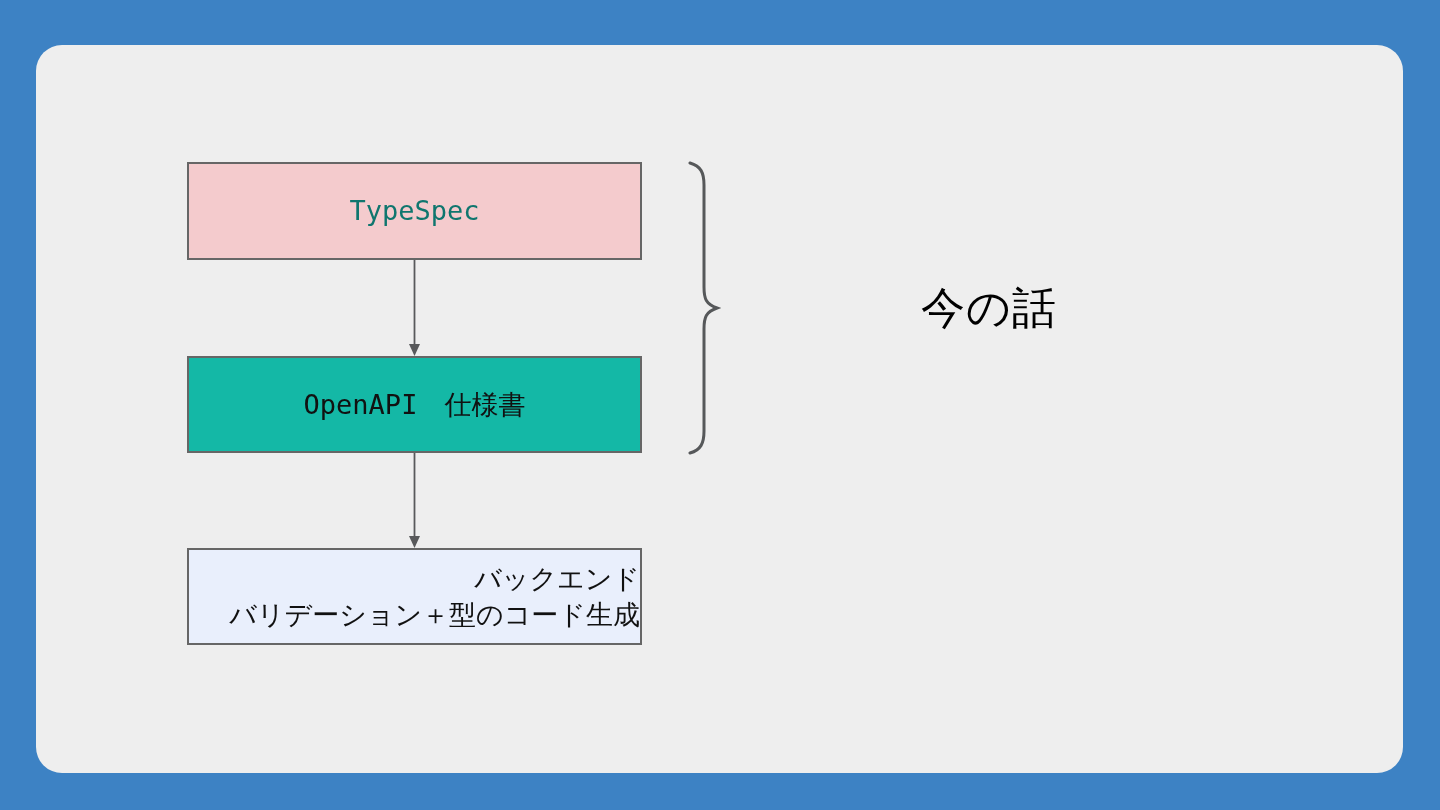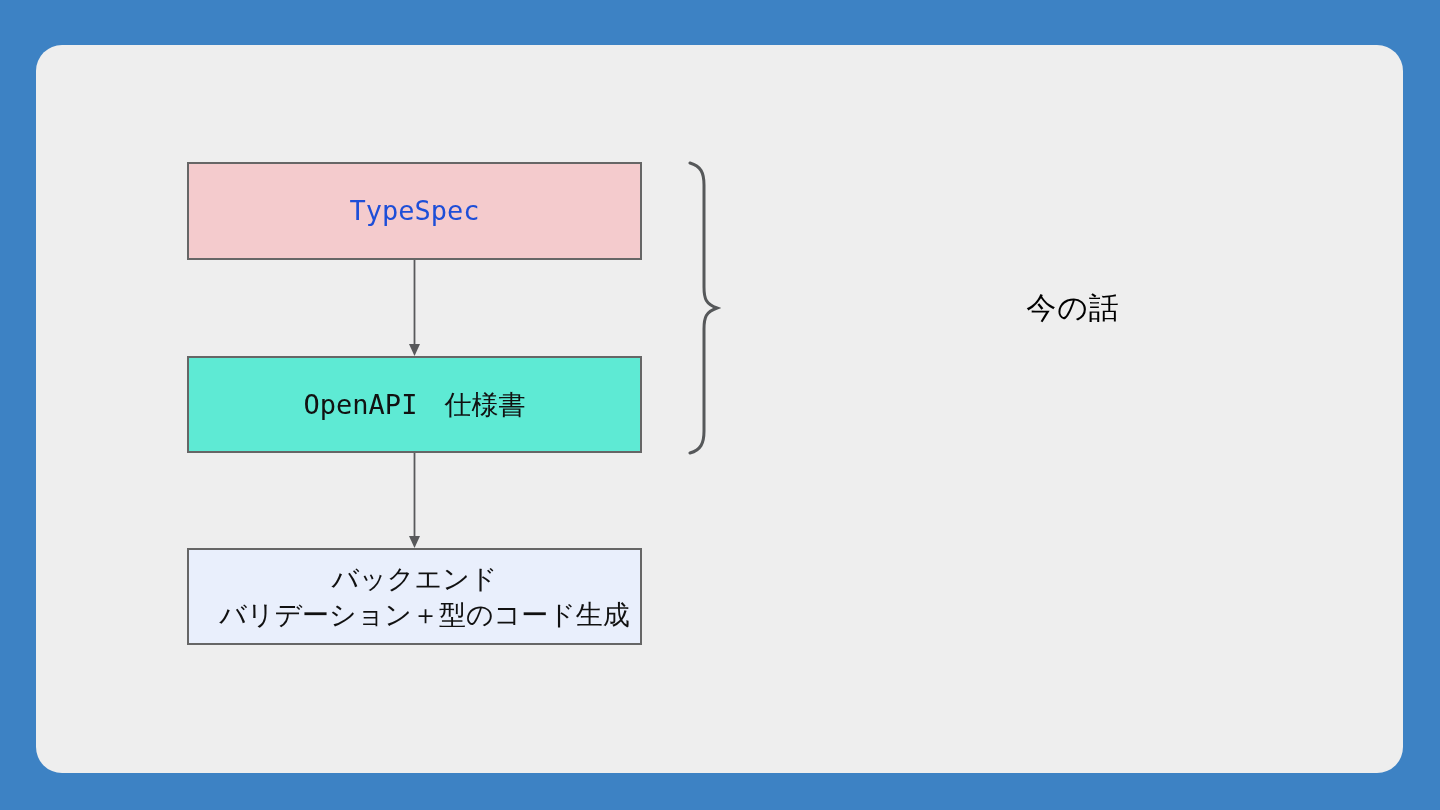--- a/index.html
+++ b/index.html
@@ -41,56 +41,56 @@
     line-height: 36px;
     color: #111111;
     white-space: nowrap;
   }
   .arrow-svg, .brace-svg {
     position: absolute;
     overflow: visible;
   }
   .annotation {
     position: absolute;
-    left: 968px;
+    left: 921px;
     top: 286px;
     width: 210px;
-    text-align: center;
-    font-size: 30px;
+    text-align: left;
+    font-size: 44px;
     line-height: 44px;
     letter-spacing: 1px;
     white-space: nowrap;
   }
 </style>
 </head>
 <body>
 
 <div class="stage" style="background-color: rgb(61, 130, 196);">
 
   <div class="panel" style="background-color: rgb(238, 238, 238);"></div>
 
   <div class="node" style="left: 187px; top: 162px; width: 455px; height: 98px; background-color: rgb(244, 203, 205); border-color: rgb(102, 102, 102);">
-    <span class="node-label" style="color: #1d4ed8;">TypeSpec</span>
+    <span class="node-label" style="color: #0f766e;">TypeSpec</span>
   </div>
 
   <svg class="arrow-svg" style="left:407px; top:260px;" width="15" height="96" aria-hidden="true">
     <line x1="7.5" y1="0" x2="7.5" y2="85" stroke-width="1.8" stroke="#58595b"></line>
     <polygon points="7.5,96 2,84 13,84" fill="#58595b"></polygon>
   </svg>
 
-  <div class="node" style="left: 187px; top: 356px; width: 455px; height: 97px; background-color: #5eead4; border-color: rgb(102, 102, 102);">
+  <div class="node" style="left: 187px; top: 356px; width: 455px; height: 97px; background-color: #14b8a6; border-color: rgb(102, 102, 102);">
     <span class="node-label" style="color: rgb(17, 17, 17);">OpenAPI　仕様書</span>
   </div>
 
   <svg class="arrow-svg" style="left:407px; top:453px;" width="15" height="95" aria-hidden="true">
     <line x1="7.5" y1="0" x2="7.5" y2="84" stroke-width="1.8" stroke="#58595b"></line>
     <polygon points="7.5,95 2,83 13,83" fill="#58595b"></polygon>
   </svg>
 
-  <div class="node" style="left: 187px; top: 548px; width: 455px; height: 97px; background-color: rgb(233, 239, 252); border-color: rgb(102, 102, 102);">
+  <div class="node" style="left: 187px; top: 548px; width: 455px; height: 97px; background-color: rgb(233, 239, 252); border-color: rgb(102, 102, 102); align-items: flex-end;">
     <span class="node-label" style="color: rgb(17, 17, 17);">バックエンド</span>
     <span class="node-label" style="color: rgb(17, 17, 17); margin-left: 20px;">バリデーション＋型のコード生成</span>
   </div>
 
   <svg class="brace-svg" style="left:689px; top:161px;" width="30" height="294" aria-hidden="true">
     <path d="M 1 2 C 12 5 15 12 15 24 L 15 126 C 15 138 17 143 28 147 C 17 151 15 156 15 168 L 15 270 C 15 282 12 289 1 292" fill="none" stroke-width="3" stroke-linecap="round" stroke="#56585a"></path>
   </svg>
 
   <div class="annotation" style="color: rgb(0, 0, 0);">今の話</div>
 

